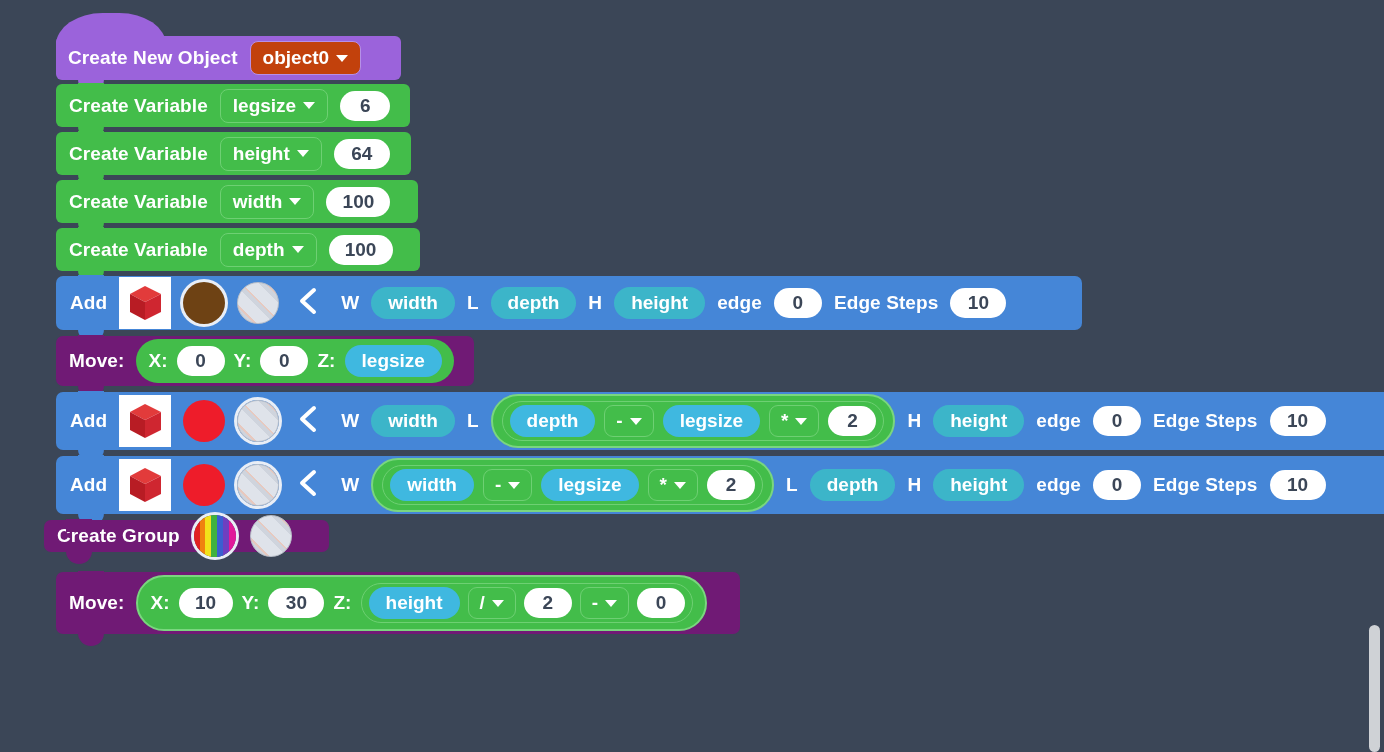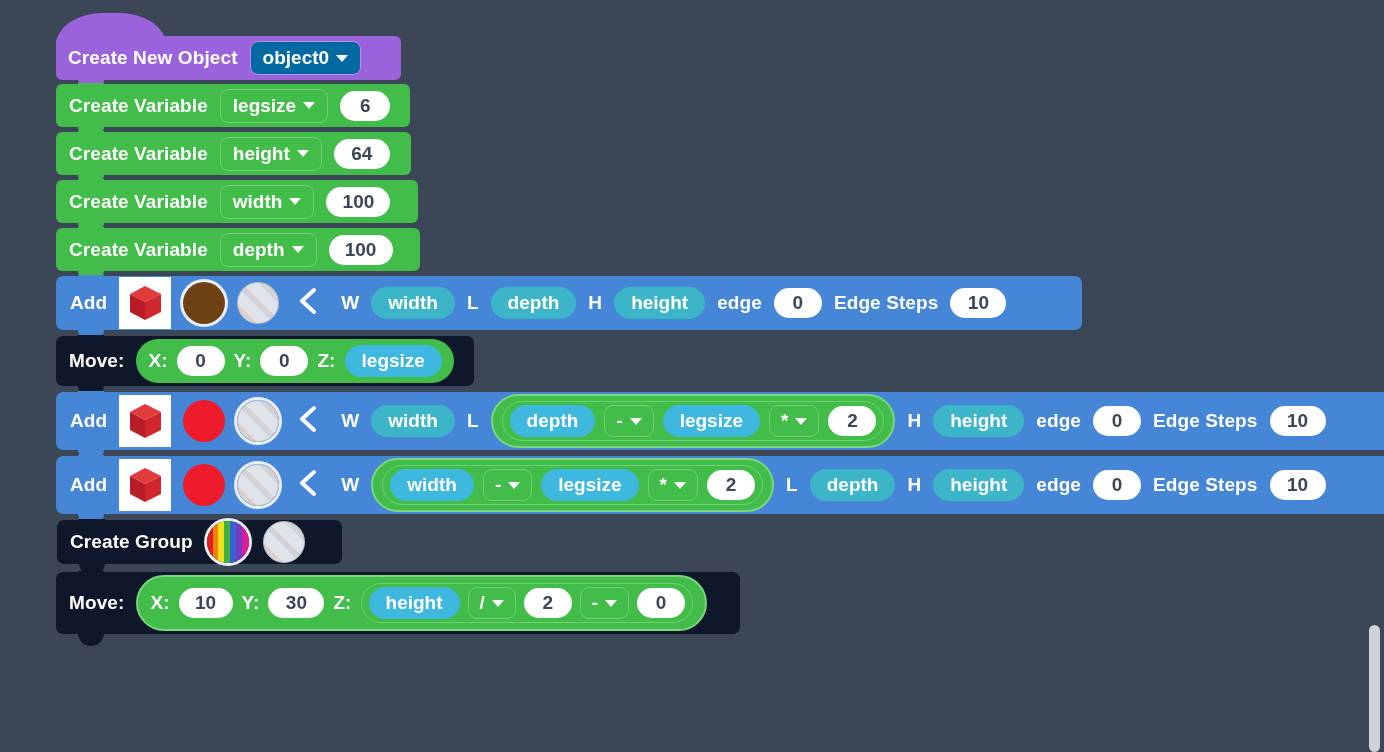--- a/index.html
+++ b/index.html
@@ -49,21 +49,21 @@
     height:44px;
   }
   .hat-cap{
     position:absolute;
     background:#9B63DB;
     border-top-left-radius:70px 48px;
     border-top-right-radius:70px 48px;
   }
 
   
-  .c-purple{ background:#0f172a; }
+  .c-purple{ background:#701a75; }
   .c-green { background:#43BD4A; }
   .c-blue  { background:#4586D7; }
 
   
   .pill-white{
     background:#fff;color:#3b4657;
     border-radius:999px;
     font-size:19px;font-weight:bold;
     padding:4px 13px;
     min-width:18px;text-align:center;
@@ -78,21 +78,21 @@
   }
   .pill-var.teal{ background:#3CB5C9; }
 
   .dropdown{
     display:flex;align-items:center;gap:7px;
     border-radius:8px;
     font-size:19px;font-weight:bold;color:#fff;
     padding:5px 12px;
     line-height:22px;
   }
-  .dd-onpurple{ background:#0369a1; border:1.5px solid #b690e8; }
+  .dd-onpurple{ background:#c2410c; border:1.5px solid #b690e8; }
   .dd-ongreen { background:#43BD4A; border:1.5px solid #6ed073; }
   .caret{
     width:0;height:0;
     border-left:6px solid transparent;
     border-right:6px solid transparent;
     border-top:7px solid #fff;
     display:inline-block;
   }
 
   
@@ -344,21 +344,21 @@
     <span class="lbl">L</span>
     <span class="pill-var teal">depth</span>
     <span class="lbl">H</span>
     <span class="pill-var teal">height</span>
     <span class="lbl">edge</span>
     <span class="pill-white" style="min-width:22px;">0</span>
     <span class="lbl">Edge Steps</span>
     <span class="pill-white" style="min-width:30px;">10</span>
   </div>
 
-  <div class="block c-purple notch-top notch-bot" style="left:57px;top:520px;width:285px;height:44px;border-radius:7px;padding:0 13px;gap:14px;">
+  <div class="block c-purple notch-top notch-bot" style="left:44px;top:520px;width:285px;height:32px;border-radius:7px;padding:0 13px;gap:14px;">
     <span class="lbl">Create Group</span>
     <span class="swatch sw-rainbow sel"></span>
     <span class="swatch sw-stripe"></span>
   </div>
 
   <div class="block c-purple notch-top notch-bot" style="left:56px;top:572px;width:684px;height:62px;border-radius:7px;padding:0 13px;">
     <span class="lbl">Move:</span>
     <span class="movebox outl" style="margin-left:12px;">
       <span class="lbl">X:</span>
       <span class="pill-white" style="min-width:28px;">10</span>

